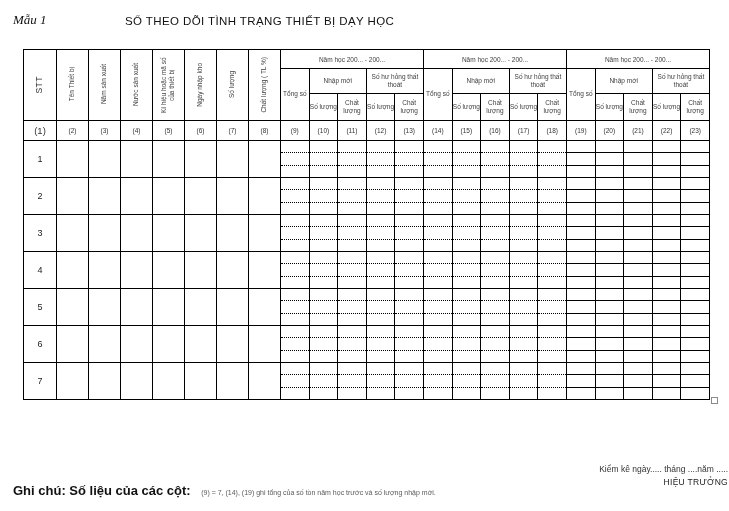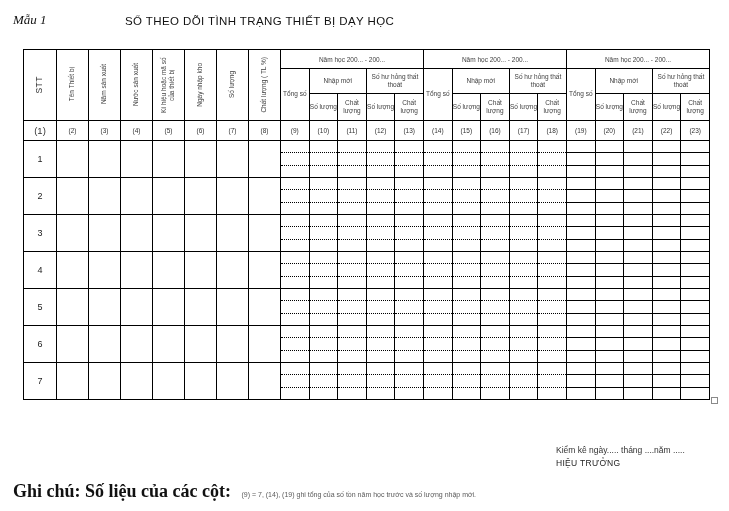--- a/index.html
+++ b/index.html
@@ -44,27 +44,27 @@
   .strips{display:flex;flex-direction:column;height:36px;}
   .strips .s{flex:1 1 0;}
   .dotted .s:not(:last-child){border-bottom:1px dotted #000;}
   .solid  .s:not(:last-child){border-bottom:1px solid #000;}
   
   .resize-square{
     position:absolute;left:711px;top:397px;width:5px;height:5px;
     border:1px solid #8a8a8a;background:#fff;
   }
   .sig-block{
-    position:absolute;left:556px;top:444px;width:172px;text-align:left;
+    position:absolute;left:556px;top:463px;width:172px;text-align:right;
     font-size:8.5px;color:#333;line-height:1.55;
   }
   .sig-title{font-size:8.5px;letter-spacing:.3px;color:#222;}
   .note{position:absolute;left:13px;top:481px;white-space:nowrap;}
   .note-lead{
-    font-family:Liberation Serif, serif;font-weight:bold;font-size:18px;color:#111;
+    font-family:Liberation Sans, sans-serif;font-weight:bold;font-size:13px;color:#111;
   }
   .note-detail{font-size:7px;color:#5a5a5a;margin-left:6px;}
 </style>
 </head>
 <body>
 
 <div class="page">
 
   <span class="form-label">Mẫu 1</span>
   <span class="page-title">SỔ THEO DÕI TÌNH TRẠNG THIẾT BỊ DẠY HỌC</span>

